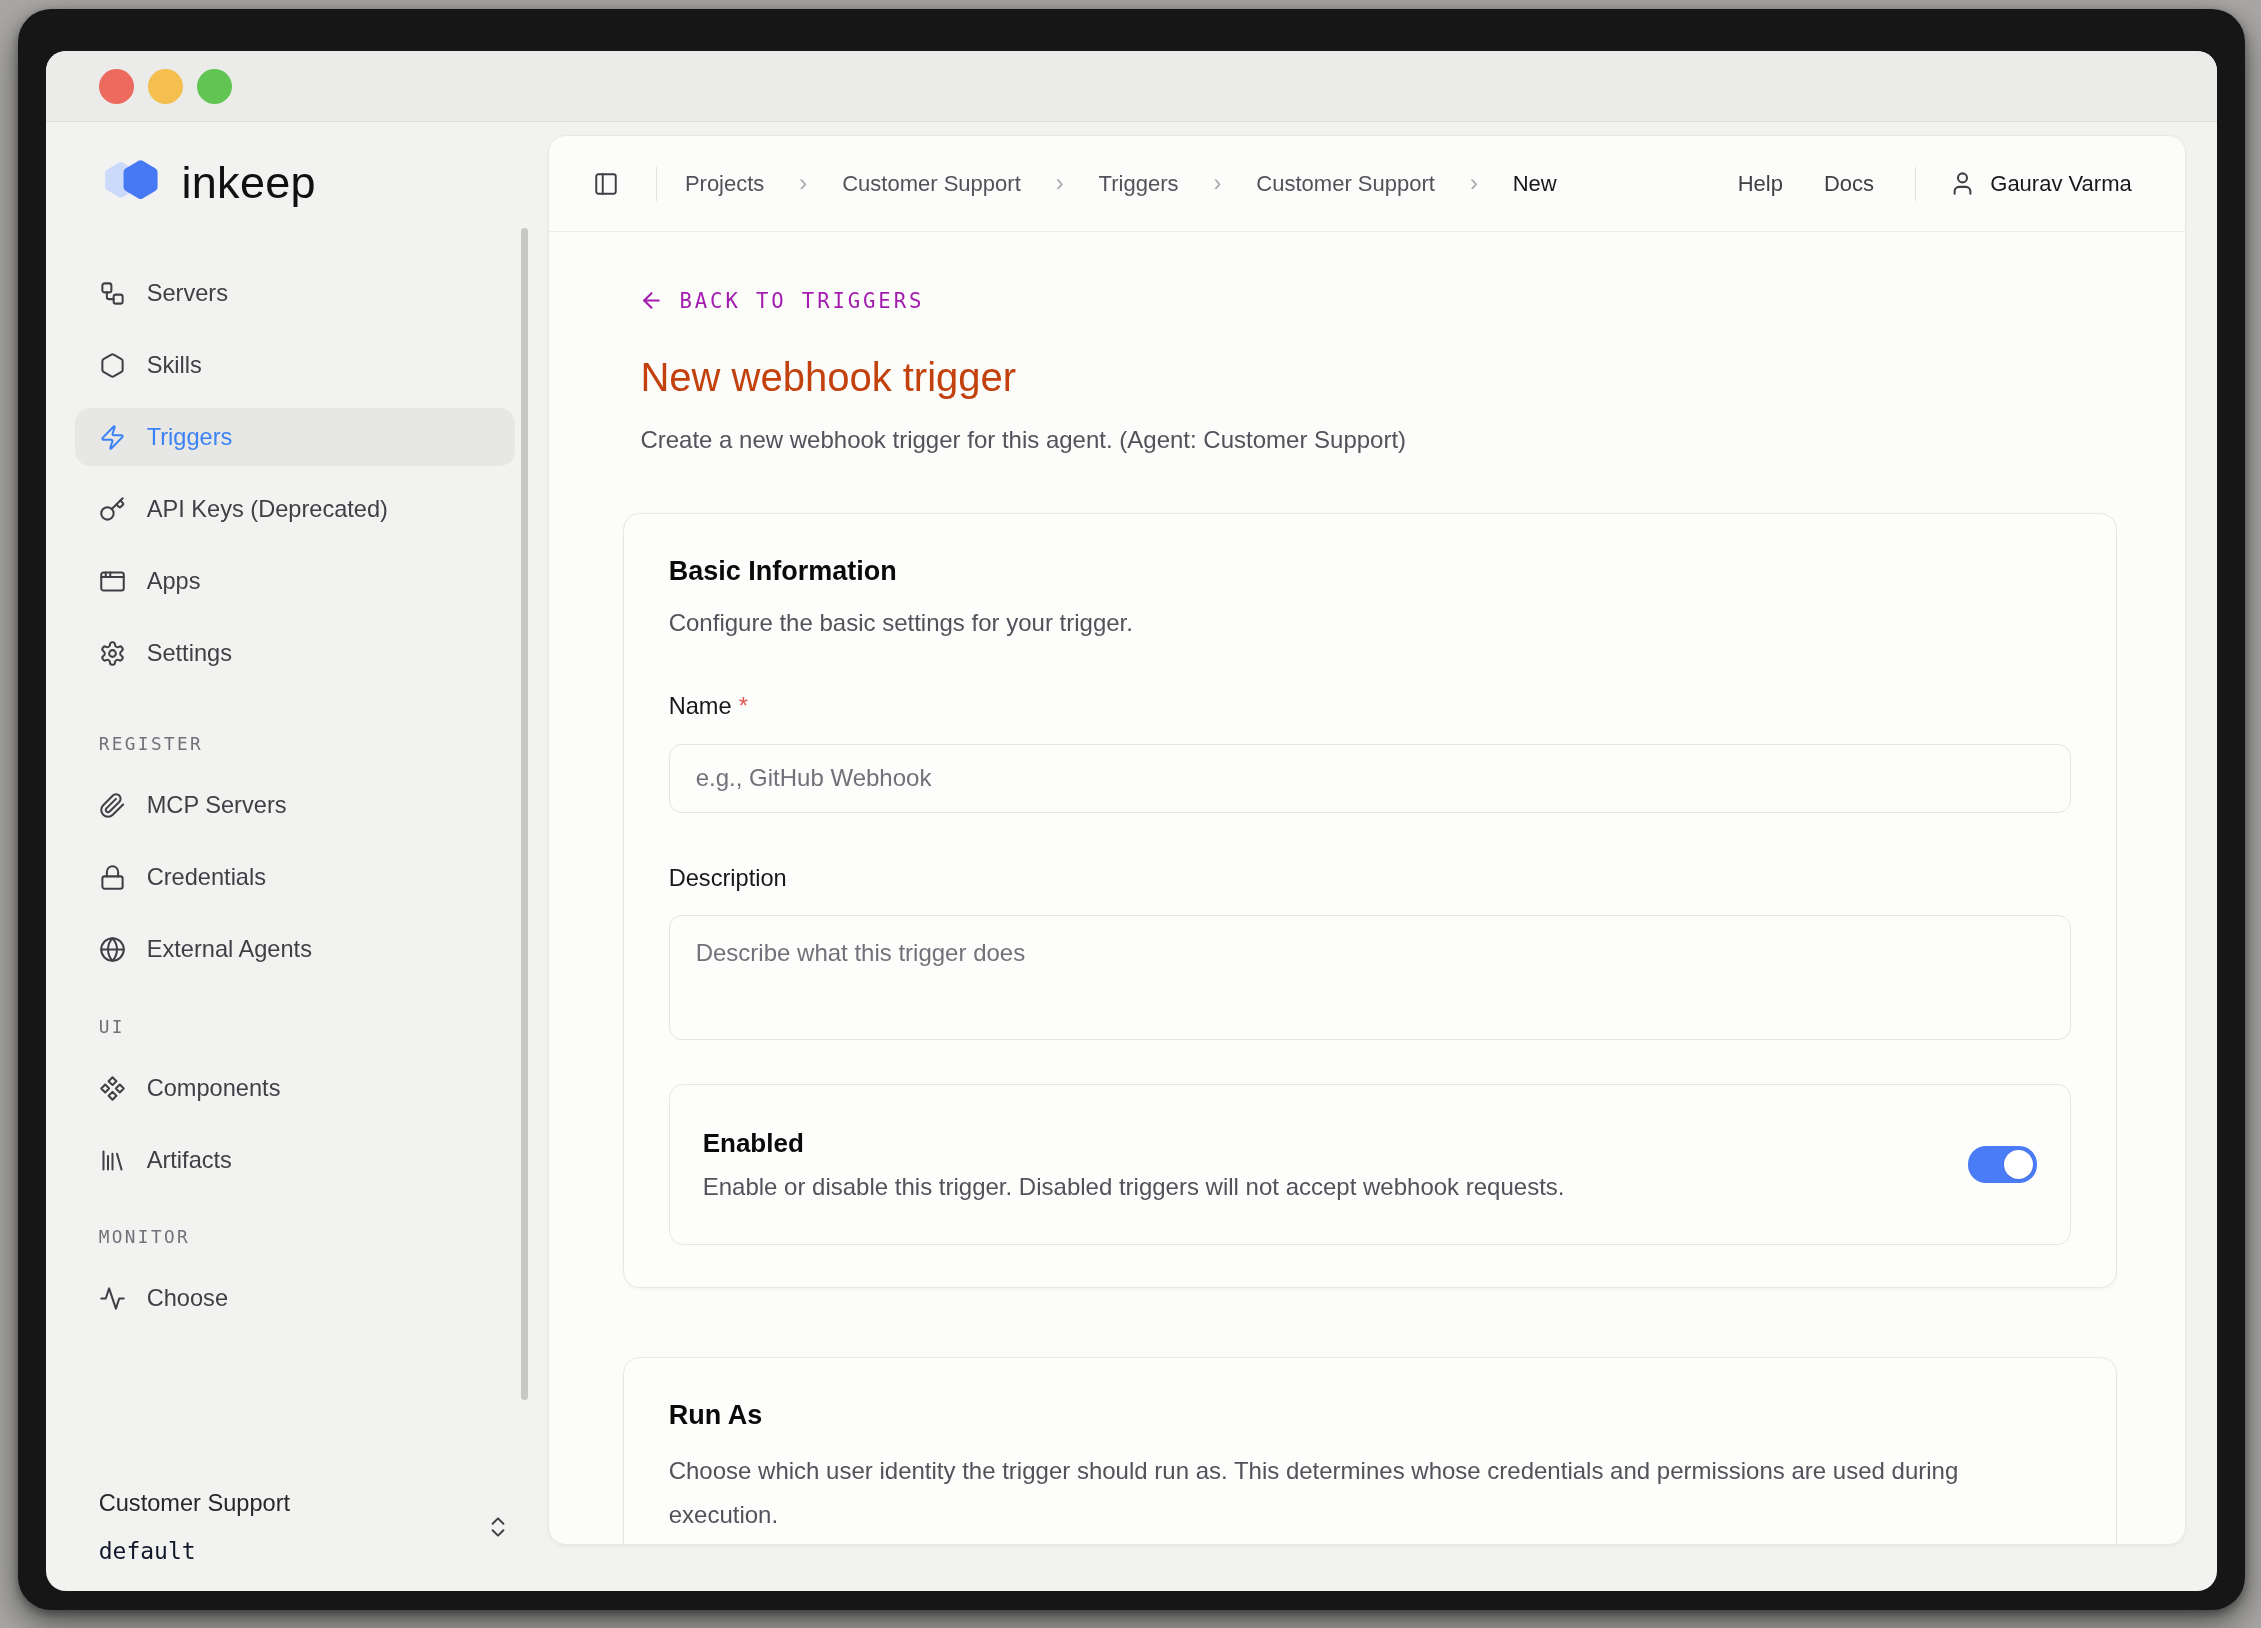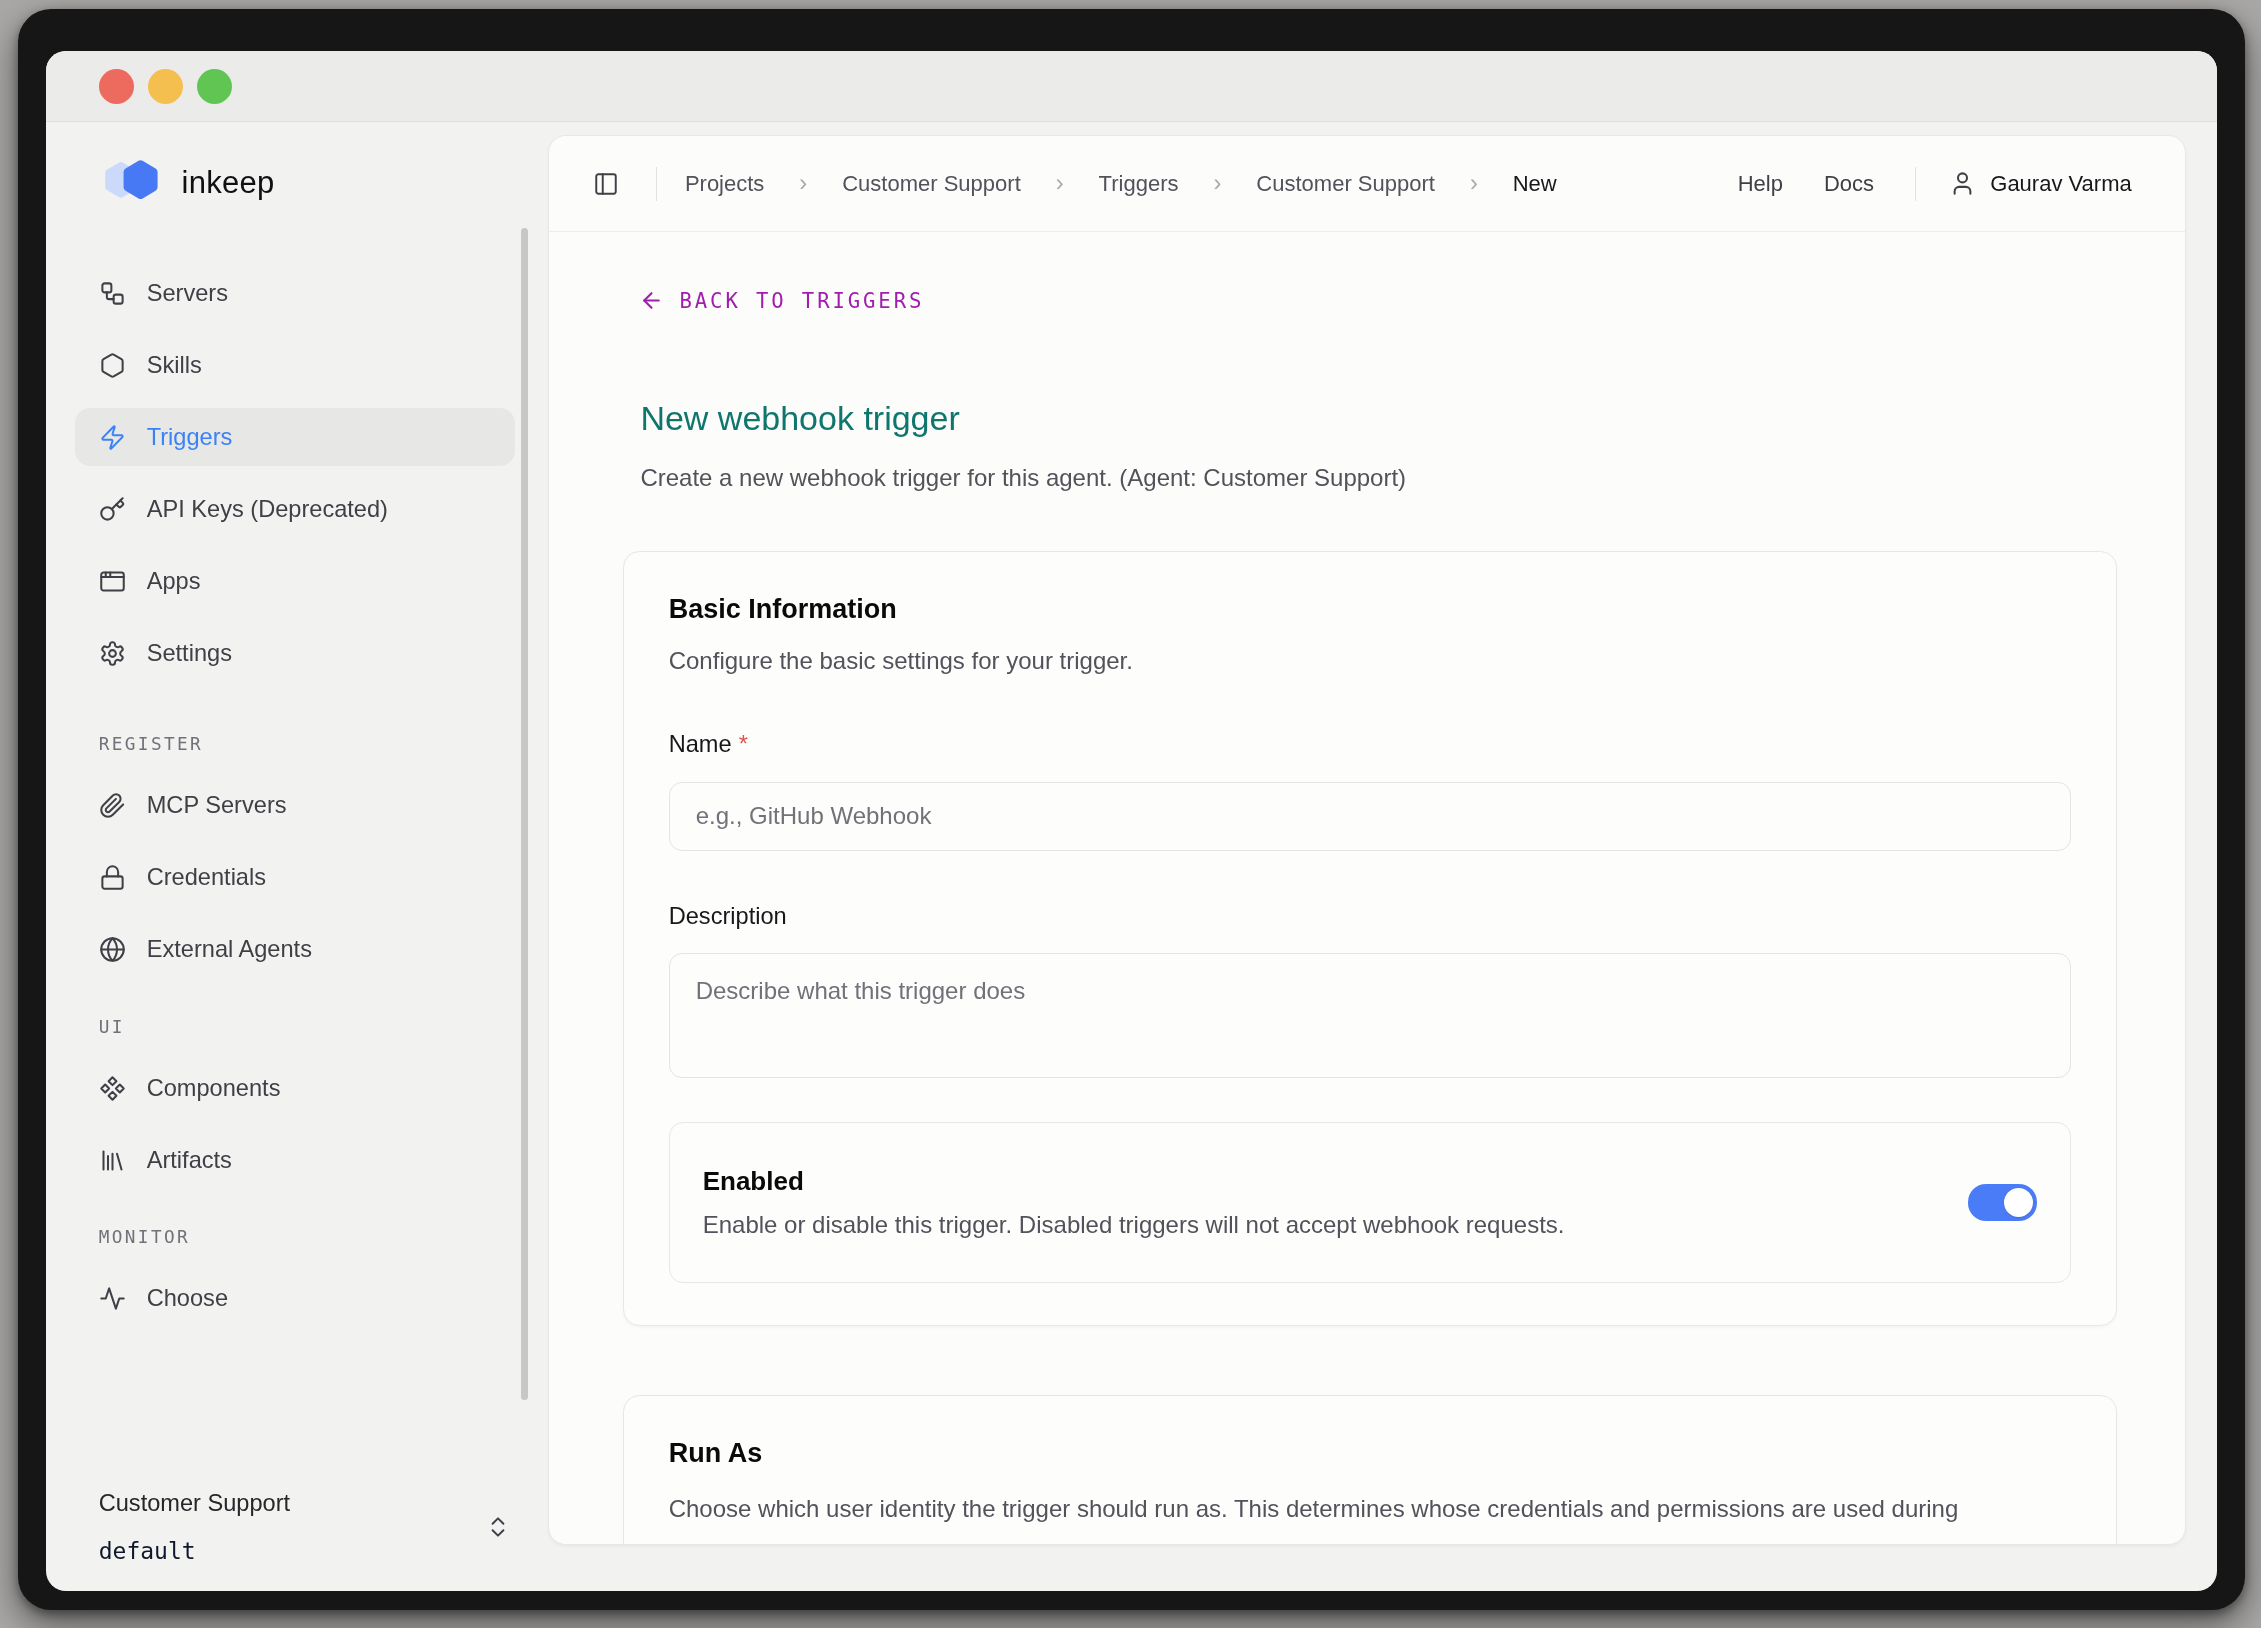--- a/index.html
+++ b/index.html
@@ -21,21 +21,21 @@
   .light.yellow { background:#f4bf4f; }
   .light.green  { background:#61c554; }
 
   .content { flex:1; display:flex; min-height:0; position:relative; }
 
   
   .sidebar { width:502px; flex:0 0 auto; position:relative; padding:34px 33px 27px 53px;
              display:flex; flex-direction:column; }
   .logo { display:flex; align-items:center; gap:11.8px; margin-bottom:54px; }
   .logo svg { width:71px; height:54px; }
-  .logo-text { font-size:31px; font-weight:500; color:#101012; letter-spacing:0.3px; }
+  .logo-text { font-size:45px; font-weight:500; color:#101012; letter-spacing:0.3px; }
 
   .nav-item { display:flex; align-items:center; gap:21px; height:58px; margin-bottom:14px;
               padding:0 23.6px; margin-left:-23.6px; border-radius:15.3px; color:#3f3f46;
               font-size:23.6px; cursor:pointer; white-space:nowrap; }
   .nav-item svg { width:27px; height:27px; flex:0 0 auto; }
   .nav-item.active { background:#e7e7e5; color:#3b82f6; }
 
   .section-title { font-family:"DejaVu Sans Mono", monospace; font-size:17.7px; color:#71717a;
                    letter-spacing:2.4px; margin:38px 0 22.4px 0; }
 
@@ -71,21 +71,21 @@
   .user-chip { display:flex; align-items:center; gap:14px; font-size:22px; color:#18181b; cursor:pointer; }
   .user-chip svg { width:27px; height:27px; color:#3f3f46; }
 
   .panel-scroll { flex:1; overflow:hidden; padding:0 68px 0 74px; }
 
   .back-link { display:inline-flex; align-items:center; gap:15.3px; margin-top:56px; margin-left:16.5px;
                font-family:"DejaVu Sans Mono", monospace; font-size:20.6px; letter-spacing:2.9px;
                color:#a21caf; cursor:pointer; }
   .back-link svg { width:25px; height:25px; }
 
-  .page-title { margin-top:84px; margin-left:17.7px; font-size:34px; font-weight:500; color:#0f766e; }
+  .page-title { margin-top:40px; margin-left:17.7px; font-size:40px; font-weight:500; color:#c2410c; }
   .page-subtitle { margin-top:26px; margin-left:17.7px; font-size:24px; color:#52525b; }
 
   .card { background:#fdfdfc; border:1.2px solid #e7e7e5; border-radius:16.5px;
           box-shadow:0 1.2px 2.9px rgba(0,0,0,.03); padding:42px 45px; }
   .card.basic { margin-top:59px; }
   .card.runas { margin-top:69px; padding-bottom:153px; }
 
   .card-title { font-size:27px; font-weight:700; color:#0a0a0a; }
   .card-desc  { font-size:24px; color:#52525b; margin-top:17.7px; line-height:1.5; }
   .card.runas .card-desc { max-width:1401px; line-height:1.85; }

